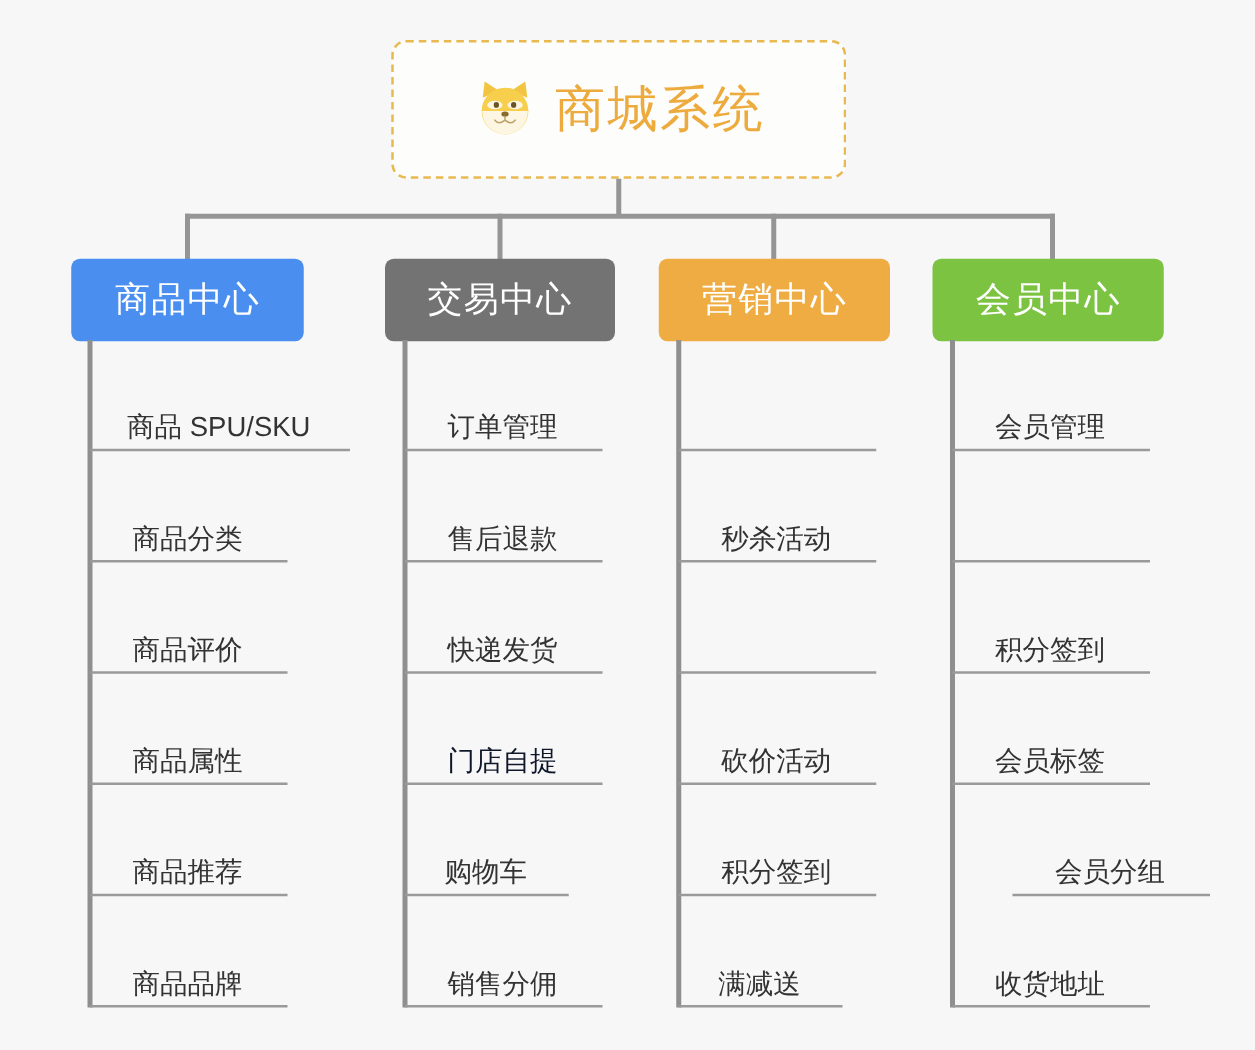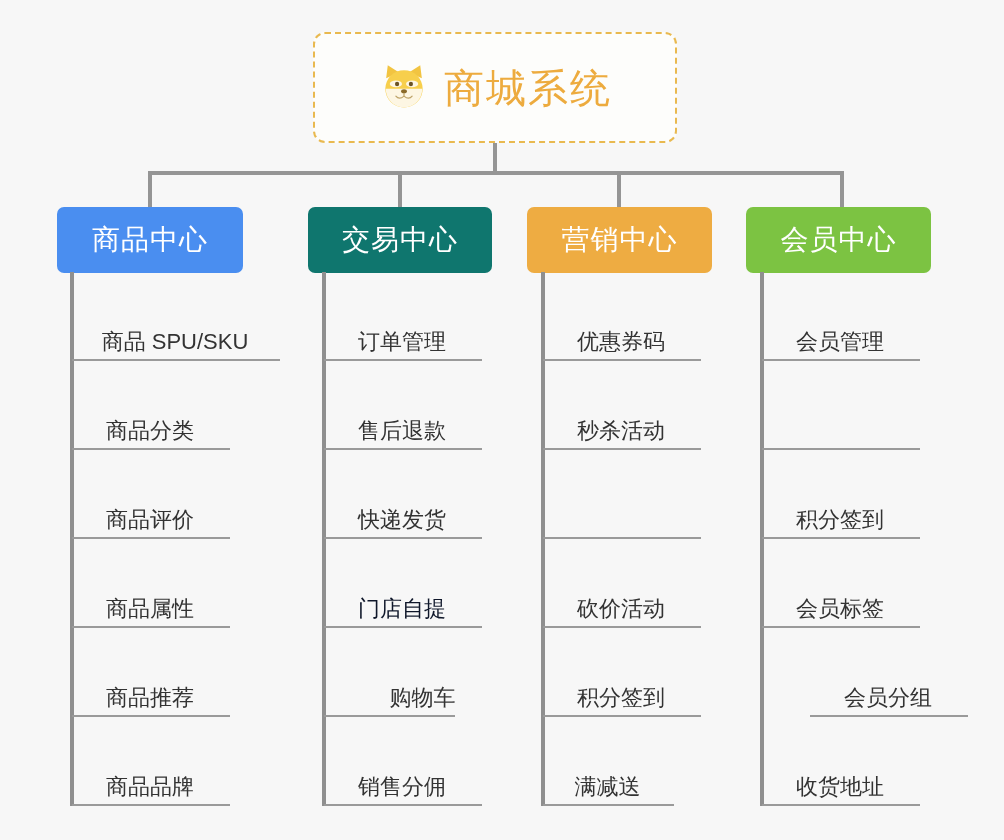--- a/index.html
+++ b/index.html
@@ -145,21 +145,21 @@
   <div class="conn conn-v" style="left: 493px; top: 143px; height: 30px; background: rgb(149, 149, 149);"></div>
   <div class="conn conn-h" style="left: 148px; top: 171px; width: 696px; background: rgb(149, 149, 149);"></div>
   <div class="conn conn-v" style="left: 148px; top: 171px; height: 38px; background: rgb(149, 149, 149);"></div>
   <div class="conn conn-v" style="left: 398px; top: 171px; height: 38px; background: rgb(149, 149, 149);"></div>
   <div class="conn conn-v" style="left: 617px; top: 171px; height: 38px; background: rgb(149, 149, 149);"></div>
   <div class="conn conn-v" style="left: 840px; top: 171px; height: 38px; background: rgb(149, 149, 149);"></div>
 
   <div class="category-box" style="left: 57px; top: 207px; width: 186px; background: rgb(74, 142, 240);">
     <span>商品中心</span>
   </div>
-  <div class="category-box" style="left: 308px; top: 207px; width: 184px; background: #0f766e;">
+  <div class="category-box" style="left: 308px; top: 207px; width: 184px; background: #737373;">
     <span>交易中心</span>
   </div>
   <div class="category-box" style="left: 527px; top: 207px; width: 185px; background: rgb(238, 172, 66);">
     <span>营销中心</span>
   </div>
   <div class="category-box" style="left: 746px; top: 207px; width: 185px; background: rgb(124, 195, 66);">
     <span>会员中心</span>
   </div>
 
   <div class="branch" style="left:70px; width:210px;">
@@ -202,33 +202,32 @@
     </div>
     <div class="leaf" style="top:178px; width:160px;">
       <div class="leaf-label" style="color: rgb(51, 51, 51);">快递发货</div>
       <div class="leaf-underline" style="width: 158px; background: rgb(154, 154, 154);"></div>
     </div>
     <div class="leaf" style="top:267px; width:160px;">
       <div class="leaf-label" style="color: #0f172a;">门店自提</div>
       <div class="leaf-underline" style="width: 158px; background: rgb(154, 154, 154);"></div>
     </div>
     <div class="leaf" style="top:356px; width:133px;">
-      <div class="leaf-label" style="color: rgb(51, 51, 51); margin-left: 34px;">购物车</div>
+      <div class="leaf-label" style="color: rgb(51, 51, 51);">购物车</div>
       <div class="leaf-underline" style="width: 131px; background: rgb(154, 154, 154);"></div>
     </div>
     <div class="leaf" style="top:445px; width:160px;">
       <div class="leaf-label" style="color: rgb(51, 51, 51);">销售分佣</div>
       <div class="leaf-underline" style="width: 158px; background: rgb(154, 154, 154);"></div>
     </div>
   </div>
 
   <div class="branch" style="left:541px; width:160px;">
     <div class="spine" style="height:534px;"></div>
     <div class="leaf" style="top:0px;   width:160px;">
-      <div class="leaf-label" style="color: rgb(51, 51, 51);">优惠券码</div>
       <div class="leaf-underline" style="width: 158px; background: rgb(154, 154, 154);"></div>
     </div>
     <div class="leaf" style="top:89px;  width:160px;">
       <div class="leaf-label" style="color: rgb(51, 51, 51);">秒杀活动</div>
       <div class="leaf-underline" style="width: 158px; background: rgb(154, 154, 154);"></div>
     </div>
     <div class="leaf" style="top:178px; width:160px;">
       <div class="leaf-underline" style="width: 158px; background: rgb(154, 154, 154);"></div>
     </div>
     <div class="leaf" style="top:267px; width:160px;">

